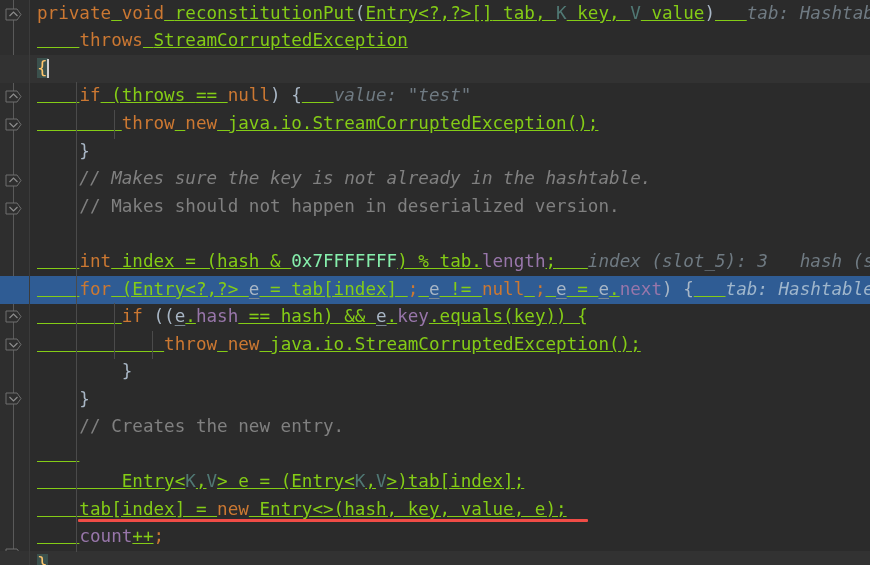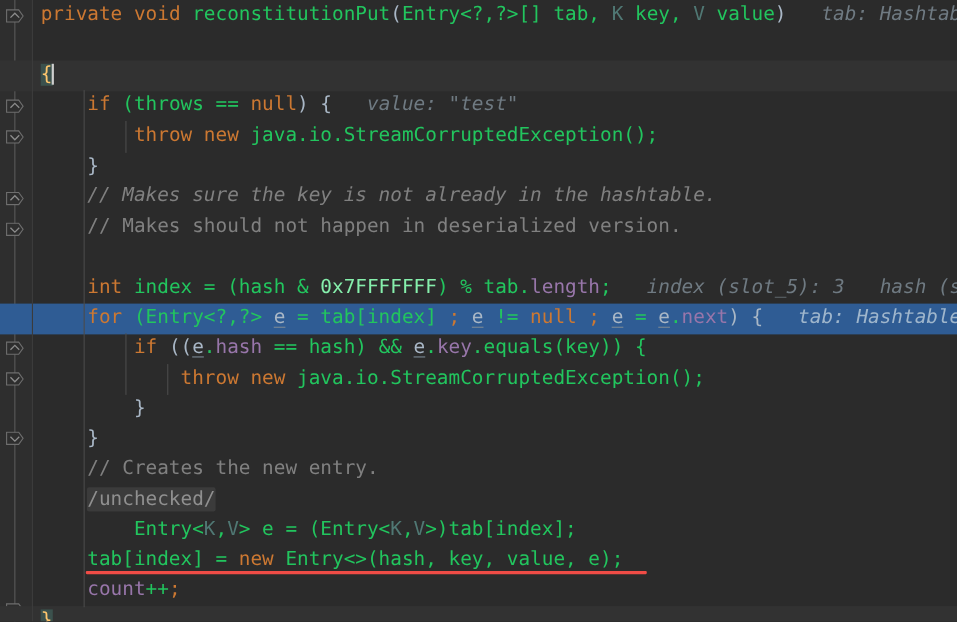--- a/index.html
+++ b/index.html
@@ -81,21 +81,21 @@
   .gutterbg {
     position: absolute;
     left: 0; width: 30px; height: 27.5px;
     z-index: 3;
   }
   .gutterbg.exec { background: #2f5c94; }
   .gutterbg.caret{ background: #323232; }
 
   
   .kw      { color: #cc7832; }           
-  .txtdef  { color: #22c55e; }
+  .txtdef  { color: #84cc16; text-decoration: underline; }
   .gen     { color: #507874; }           
   .field   { color: #9876aa; }           
   .num     { color: #86efac; }
   .cmt     { color: #808080; }           
   .hint    { color: #6f7a82; font-style: italic; }
   .hint-onsel { color: #9fb6cc; font-style: italic; }
   .brace   { color: #a9b7c6; }
   .caretbr { color: #ffc66d; background: #3b514d; }
   .ul      { text-decoration: underline; text-decoration-color: #7a8894;
              text-underline-offset: 3px; }
@@ -138,34 +138,35 @@
 <div id="editor">
 
   <div id="row-backgrounds">
       <div class="rowbg caret" style="top: 55px; left: 30px;"></div>
       <div class="rowbg exec" style="top: 276px; left: 30px;"></div>
       <div class="rowbg caret" style="top: 551px; left: 30px;"></div>
     </div>
 
   <div id="code">
       <div class="line" style="top: 0px;"><span class="txt"><span class="kw">private</span><span class="txtdef"> </span><span class="kw">void</span><span class="txtdef"> </span><span class="txtdef">reconstitutionPut</span><span class="brace">(</span><span class="txtdef">Entry</span><span class="txtdef">&lt;?,?&gt;[]</span><span class="txtdef"> tab, </span><span class="gen">K</span><span class="txtdef"> key, </span><span class="gen">V</span><span class="txtdef"> value</span><span class="brace">)</span><span class="txtdef">   </span><span class="hint">tab: Hashtab</span></span></div>
+      <div class="line" style="top: 27px;"><span class="txt"><span class="txtdef">    </span><span class="kw">throws</span><span class="txtdef"> </span><span class="txtdef">StreamCorruptedException</span></span></div>
       <div class="line" style="top: 55px;"><span class="txt"><span class="caretbr">{</span><span class="caret-bar"></span></span></div>
       <div class="line" style="top: 82px;"><span class="txt"><span class="txtdef">    </span><span class="kw">if</span><span class="txtdef"> (throws </span><span class="txtdef">== </span><span class="kw">null</span><span class="brace">) {</span><span class="txtdef">   </span><span class="hint">value: "test"</span></span></div>
       <div class="line" style="top: 110px;"><span class="txt"><span class="txtdef">        </span><span class="kw">throw</span><span class="txtdef"> </span><span class="kw">new</span><span class="txtdef"> java.io.StreamCorruptedException();</span></span></div>
       <div class="line" style="top: 138px;"><span class="txt"><span class="brace">    }</span></span></div>
       <div class="line" style="top: 165px; font-style: italic;"><span class="txt"><span class="cmt">    // Makes sure the key is not already in the hashtable.</span></span></div>
       <div class="line" style="top: 193px;"><span class="txt"><span class="cmt">    // Makes should not happen in deserialized version.</span></span></div>
       <div class="line" style="top: 248px;"><span class="txt"><span class="txtdef">    </span><span class="kw">int</span><span class="txtdef"> index = (hash &amp; </span><span class="num">0x7FFFFFFF</span><span class="txtdef">) % tab.</span><span class="field">length</span><span class="txtdef">;</span><span class="txtdef">   </span><span class="hint">index (slot_5): 3   hash (sl</span></span></div>
       <div class="line" style="top: 276px;"><span class="txt"><span class="txtdef">    </span><span class="kw">for</span><span class="txtdef"> (Entry&lt;?,?&gt; </span><span class="ul">e</span><span class="txtdef"> = tab[index] </span><span class="kw">;</span><span class="txtdef"> </span><span class="ul">e</span><span class="txtdef"> != </span><span class="kw">null</span><span class="txtdef"> </span><span class="kw">;</span><span class="txtdef"> </span><span class="ul">e</span><span class="txtdef"> = </span><span class="ul">e</span><span class="txtdef">.</span><span class="field">next</span><span class="brace">) {</span><span class="txtdef">   </span><span class="hint-onsel">tab: Hashtable.</span></span></div>
       <div class="line" style="top: 303px;"><span class="txt"><span class="txtdef">        </span><span class="kw">if</span><span class="brace"> ((</span><span class="ul">e</span><span class="txtdef">.</span><span class="field">hash</span><span class="txtdef"> == hash) &amp;&amp; </span><span class="ul">e</span><span class="txtdef">.</span><span class="field">key</span><span class="txtdef">.equals(key)) {</span></span></div>
       <div class="line" style="top: 331px;"><span class="txt"><span class="txtdef">            </span><span class="kw">throw</span><span class="txtdef"> </span><span class="kw">new</span><span class="txtdef"> java.io.StreamCorruptedException();</span></span></div>
       <div class="line" style="top: 358px;"><span class="txt"><span class="brace">        }</span></span></div>
       <div class="line" style="top: 386px;"><span class="txt"><span class="brace">    }</span></span></div>
       <div class="line" style="top: 413px;"><span class="txt"><span class="cmt">    // Creates the new entry.</span></span></div>
-      <div class="line" style="top: 441px;"><span class="txt"><span class="txtdef">    </span><span class="folded">/unchecked/</span></span></div>
+      <div class="line" style="top: 441px;"><span class="txt"><span class="txtdef">    </span></span></div>
       <div class="line" style="top: 468px;"><span class="txt"><span class="txtdef">        Entry&lt;</span><span class="gen">K</span><span class="txtdef">,</span><span class="gen">V</span><span class="txtdef">&gt; e = (Entry&lt;</span><span class="gen">K</span><span class="txtdef">,</span><span class="gen">V</span><span class="txtdef">&gt;)tab[index];</span></span></div>
       <div class="line" style="top: 523px;"><span class="txt"><span class="txtdef">    </span><span class="field">count</span><span class="txtdef">++</span><span class="kw">;</span></span></div>
       <div class="line" style="top: 496px;"><span class="txt"><span class="txtdef">    tab[index] = </span><span class="kw">new</span><span class="txtdef"> Entry&lt;&gt;(hash, key, value, e);</span></span></div>
       <div class="line" style="top: 551px;"><span class="txt"><span class="caretbr">}</span></span></div>
       <div class="indent-guide" style="left: 46px; top: 82px; height: 470px;"></div>
       <div class="indent-guide" style="left: 84px; top: 110px; height: 29px;"></div>
       <div class="indent-guide" style="left: 84px; top: 303px; height: 56px;"></div>
       <div class="indent-guide" style="left: 122px; top: 331px; height: 28px;"></div>
     </div>
 

